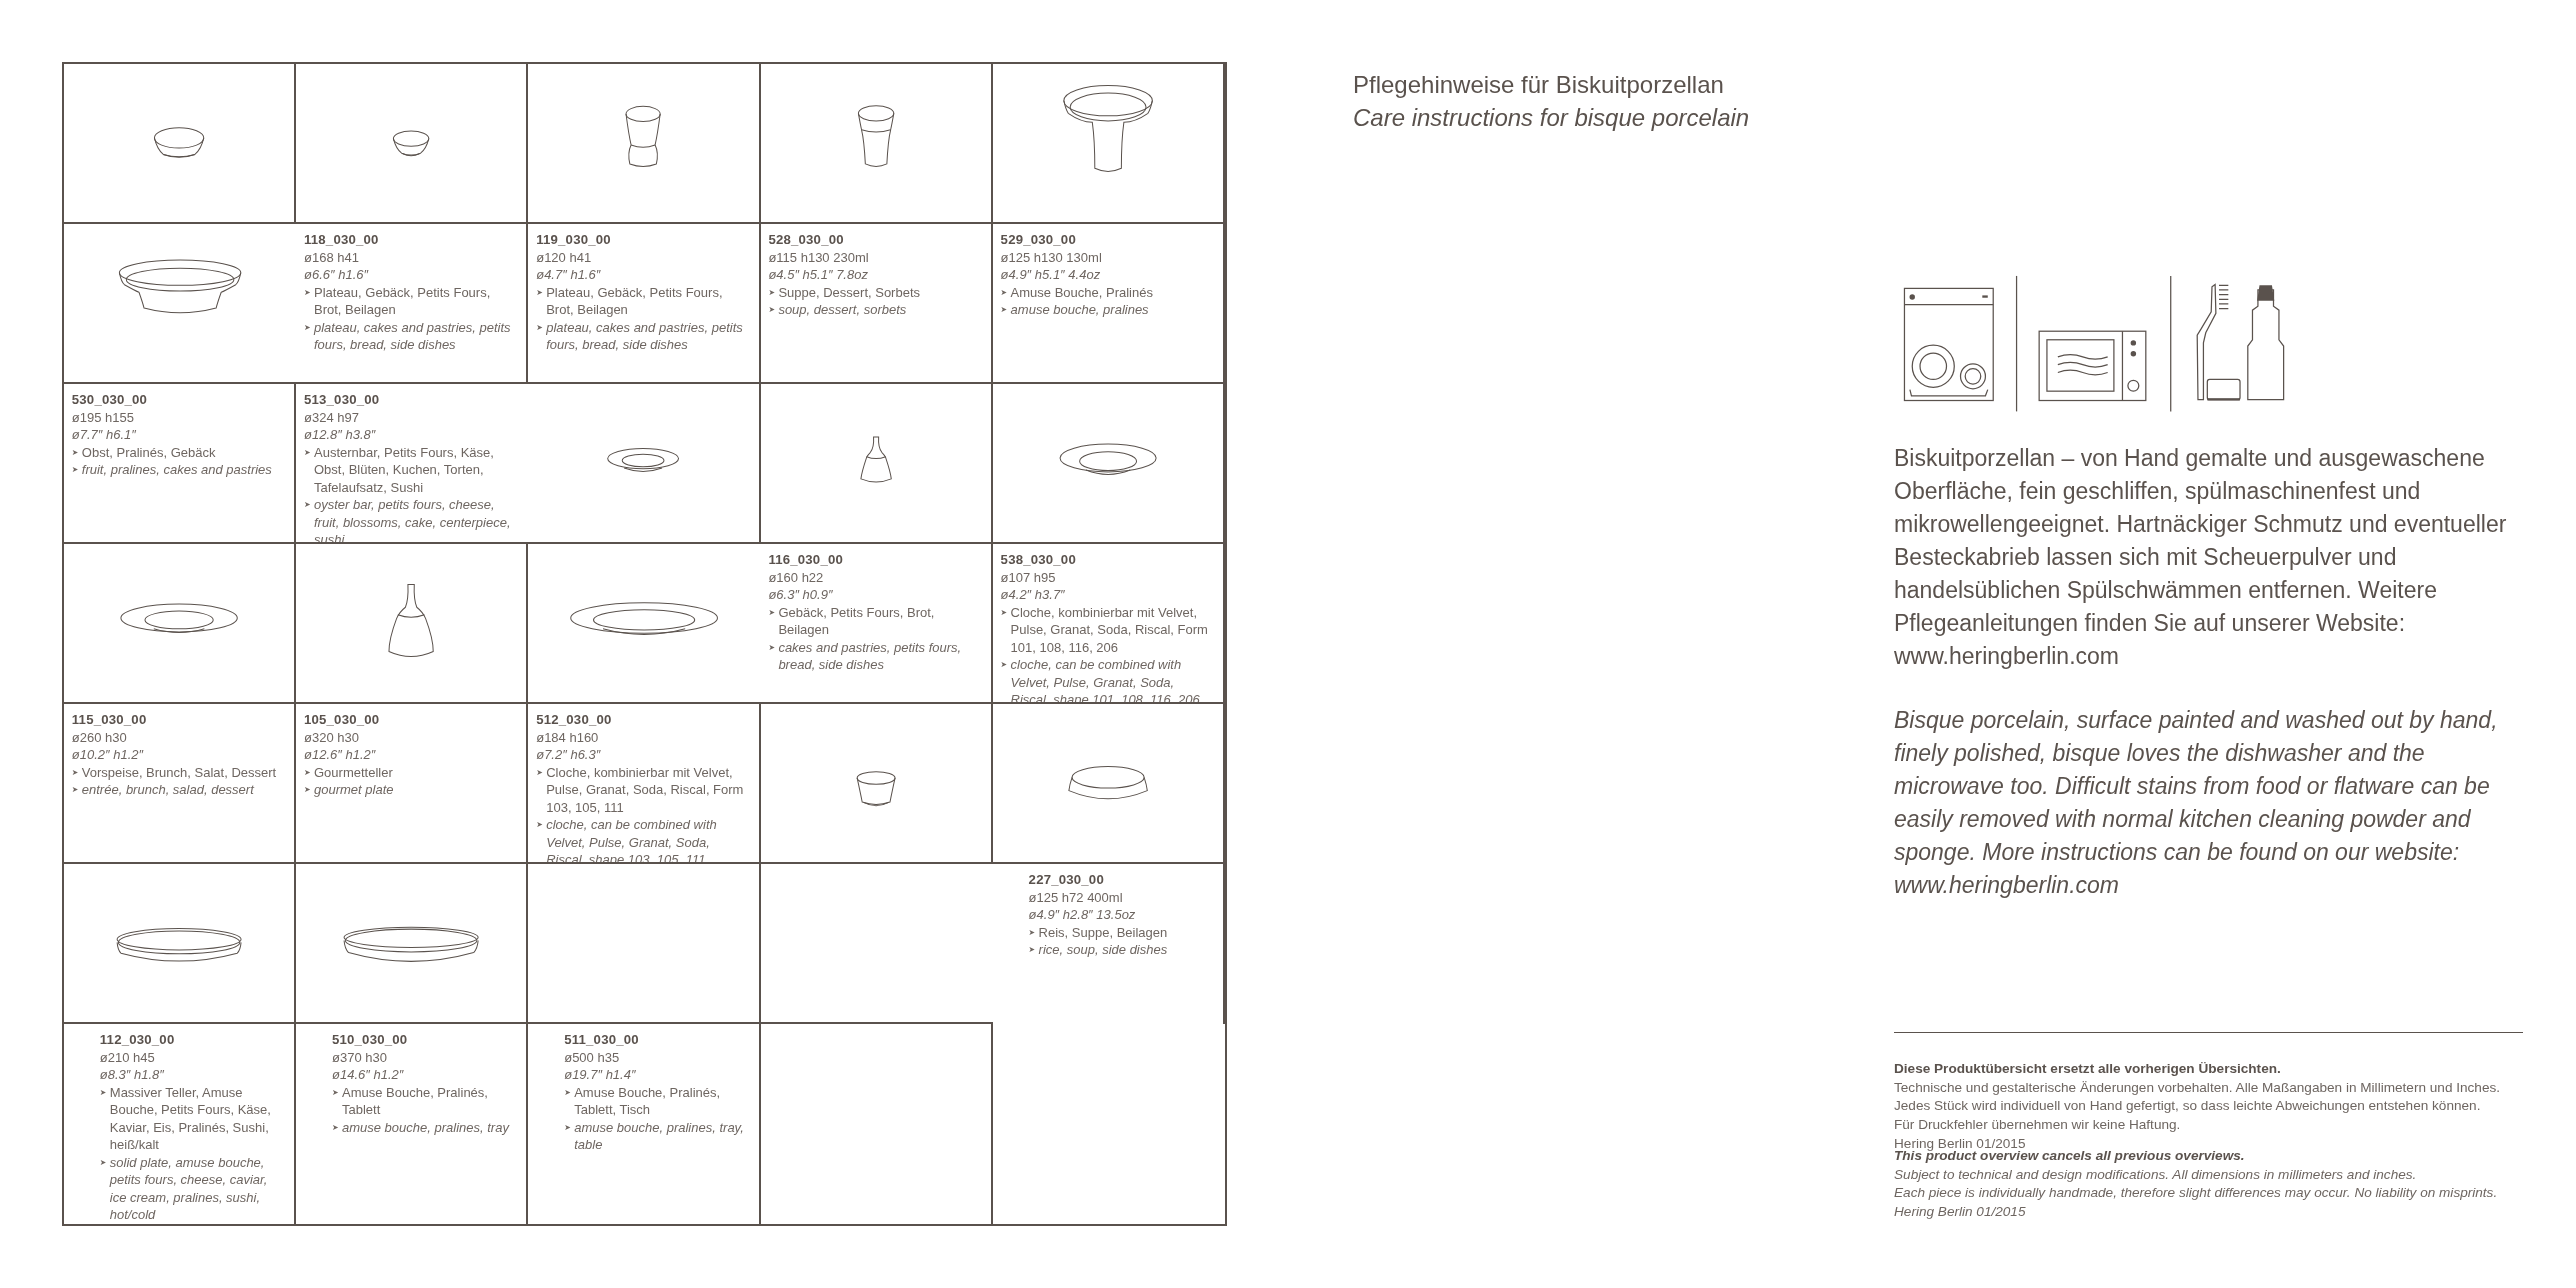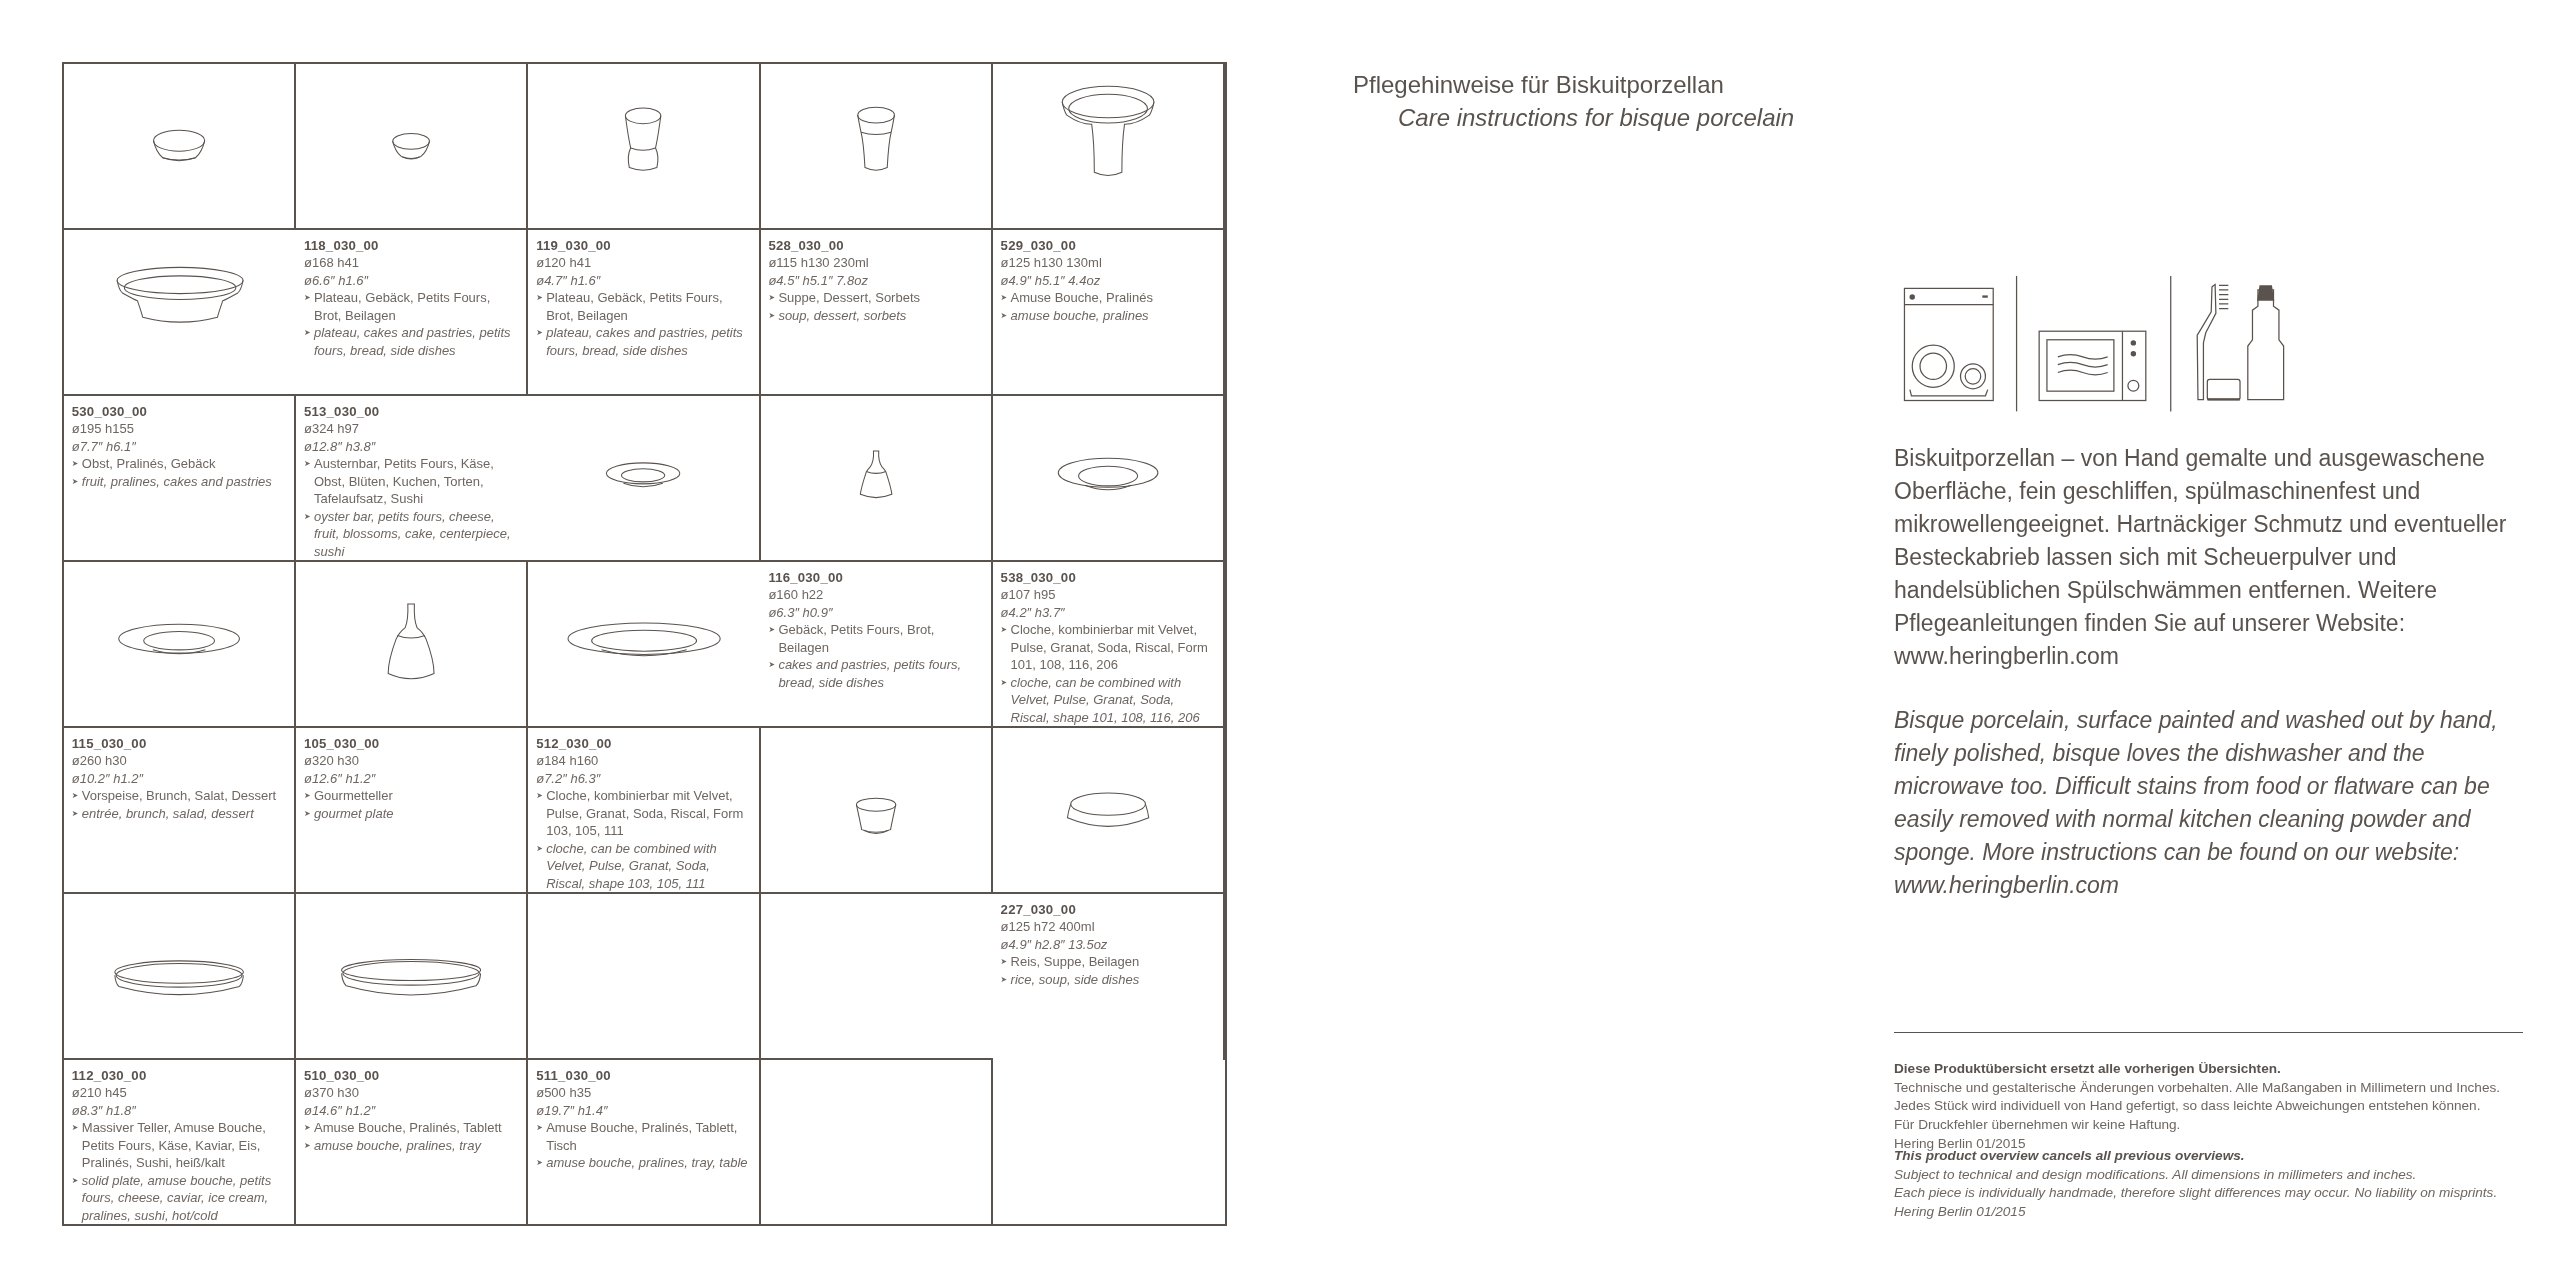--- a/index.html
+++ b/index.html
@@ -1,32 +1,32 @@
 <!DOCTYPE html>
 <html style="font-size:12.5px"><head>
 <meta charset="utf-8">
 <style>
   html, body { margin:0; padding:0; background:#ffffff; }
   body { width:2576px; height:1288px; position:relative; overflow:hidden; color:#5a524d; font-family:"Liberation Sans", sans-serif; }
   .grid { position:absolute; left:62px; top:62px; width:1165px; height:1164px; border:2.3px solid #5a524d; box-sizing:border-box;
           display:grid; grid-template-columns:repeat(5, 1fr); grid-template-rows:repeat(6, 1fr); }
   .cell { border-right:2.3px solid #5a524d; border-bottom:2.3px solid #5a524d; box-sizing:border-box; position:relative; overflow:hidden; }
   .cell.lastcol { border-right:none; }
-  .cell.lastrow { border-bottom:none; }
+  .cell.lastrow { border-bottom:none;margin-left:28px; }
   .pic { display:flex; align-items:center; justify-content:center; }
   .pic svg { width:100%; height:100%; }
   .pic svg * { fill:none; stroke:#5a524d; stroke-width:1.6; }
   .info { padding:7px 7.8px 0 7.8px; font-size:13px; line-height:17.5px; color:#6e6661; }
   .info .code { font-weight:bold; color:#5a524d; font-size:13.2px; letter-spacing:0.2px; }
   .info .dim-it { font-style:italic; }
   .info .bul { position:relative; padding-left:10px; }
   .info .bul::before { content:"\27A4"; position:absolute; left:0; top:0; font-size:7.8px; font-style:normal; }
   .info .it { font-style:italic; }
   .heading { position:absolute; left:1353px; top:68px; font-size:24px; line-height:33px; color:#5a524d; }
-  .heading .en { font-style:italic;margin-left:45px; }
+  .heading .en { font-style:italic; }
   .icons { position:absolute; left:1892px; top:265px; width:436px; height:148px; }
   .icons svg * { fill:none; stroke:#5a524d; stroke-width:1.6; }
   .icons svg .solid { fill:#5a524d; stroke:none; }
   .para { position:absolute; left:1894px; width:646px; font-size:23px; line-height:33px; color:#5a524d; }
   .para.de { top:442px; }
   .para.en { top:704px; font-style:italic; }
   .rule { position:absolute; left:1894px; top:1032px; width:629px; height:0; border-top:1.6px solid #5a524d; }
   .foot { position:absolute; left:1894px; width:639px; font-size:13.6px; line-height:18.7px; color:#6e6661; }
   .foot .b { font-weight:bold; color:#5a524d; }
   .foot.de { top:1060px; }

